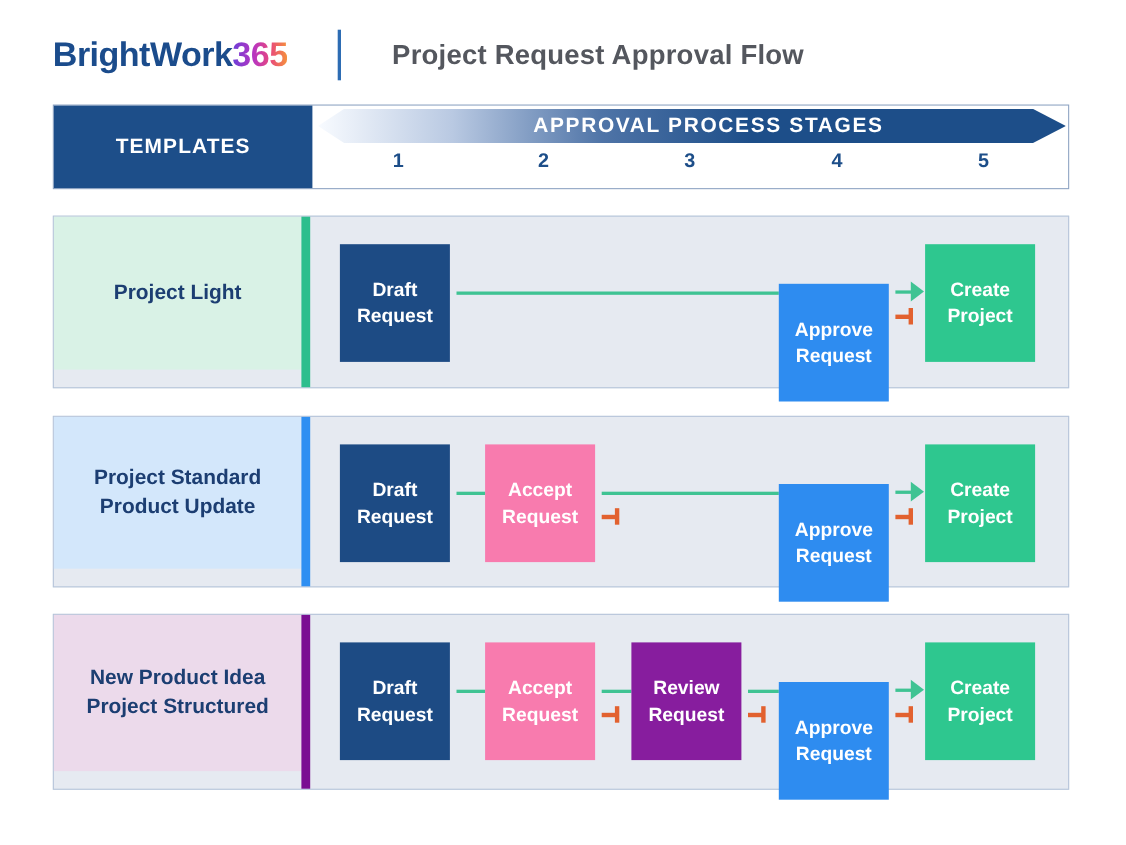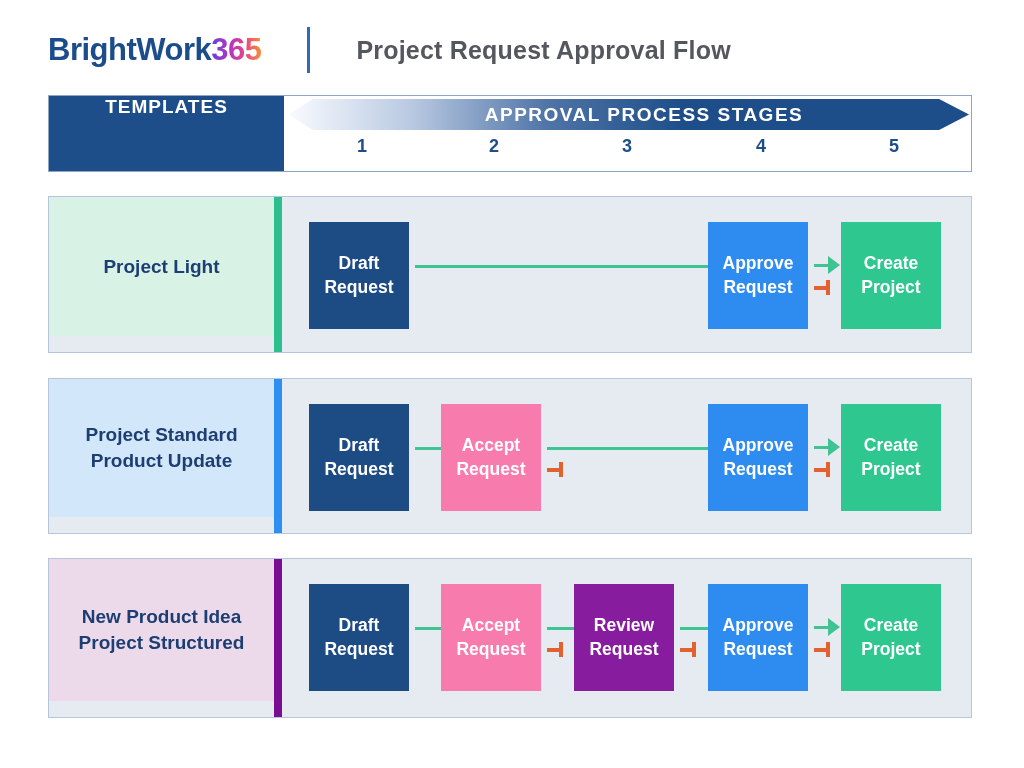--- a/index.html
+++ b/index.html
@@ -14,21 +14,21 @@
     background:linear-gradient(90deg, var(--g365-a) 0%, var(--g365-b) 40%, var(--g365-c) 70%, var(--g365-d) 100%);
     -webkit-background-clip:text; background-clip:text; color:transparent;
   }
   .brand-divider { width:3px; height:46px; background:var(--divider-blue); margin:0 26px 0 26px; }
   .page-title { font-size:25px; font-weight:bold; color:var(--title-text); letter-spacing:0.2px; }
 
   
   .process-header { position:absolute; left:48px; top:95px; width:924px; height:77px;
     background:#ffffff; border:1px solid var(--header-border); }
   .templates-box { position:absolute; left:0; top:0; bottom:0; width:235px; background:var(--header-navy);
-    display:flex; justify-content:center; }
+    display:flex; align-items:center; justify-content:center; }
   .templates-box span { color:#fff; font-size:19px; font-weight:bold; letter-spacing:1px; }
   .stage-arrow { position:absolute; left:240px; top:3px; width:680px; height:31px;
     background:linear-gradient(90deg, #f8fbff 0%, #b9c9e2 18%, #4f74a7 38%, var(--header-navy) 58%);
     clip-path:polygon(0 50%, 3.5% 0, 95.6% 0, 100% 50%, 95.6% 100%, 3.5% 100%);
     display:flex; align-items:center; justify-content:center; }
   .stage-arrow span { color:#fff; font-size:19px; font-weight:bold; letter-spacing:1.5px; padding-left:30px; }
   .stage-number { position:absolute; top:40px; width:40px; text-align:center; transform:translateX(-50%);
     color:var(--header-navy); font-size:18px; font-weight:bold; }
   .sn1{left:313px} .sn2{left:445px} .sn3{left:578px} .sn4{left:712px} .sn5{left:845px}
 
@@ -48,21 +48,21 @@
   .theme-purple .row-accent { background:var(--row3-accent); }
 
   
   .stage-box { position:absolute; top:25px; width:100px; height:107px;
     display:flex; flex-direction:column; align-items:center; justify-content:center; }
   .stage-box span { display:block; color:#fff; font-size:17.5px; font-weight:bold; line-height:1.32; text-align:center; }
   .col1{left:260px} .col2{left:392px} .col3{left:525px} .col4{left:659px} .col5{left:792px}
   .c-navy   { background:var(--navy-box); }
   .c-pink   { background:var(--pink-box); }
   .c-purple { background:var(--purple-box); }
-  .c-blue   { background:var(--blue-box); }
+  .c-blue   { background:var(--blue-box);margin-top:36px; }
   .c-green  { background:var(--green-box); }
 
   
   .conn-line { position:absolute; top:68px; height:3px; background:var(--connector-green); }
   .fwd-arrow { position:absolute; left:765px; top:58px; width:27px; height:20px; }
   .fwd-arrow::before { content:""; position:absolute; left:0; top:8.5px; width:17px; height:3px; background:var(--connector-green); }
   .fwd-arrow::after  { content:""; position:absolute; left:14px; top:1px; width:0; height:0;
     border-left:12px solid var(--connector-green); border-top:9px solid transparent; border-bottom:9px solid transparent; }
   .reject-icon { position:absolute; top:83px; width:17px; height:15px; }
   .reject-icon::before { content:""; position:absolute; left:0; top:6px; width:13px; height:3.5px; background:var(--reject-orange); }

